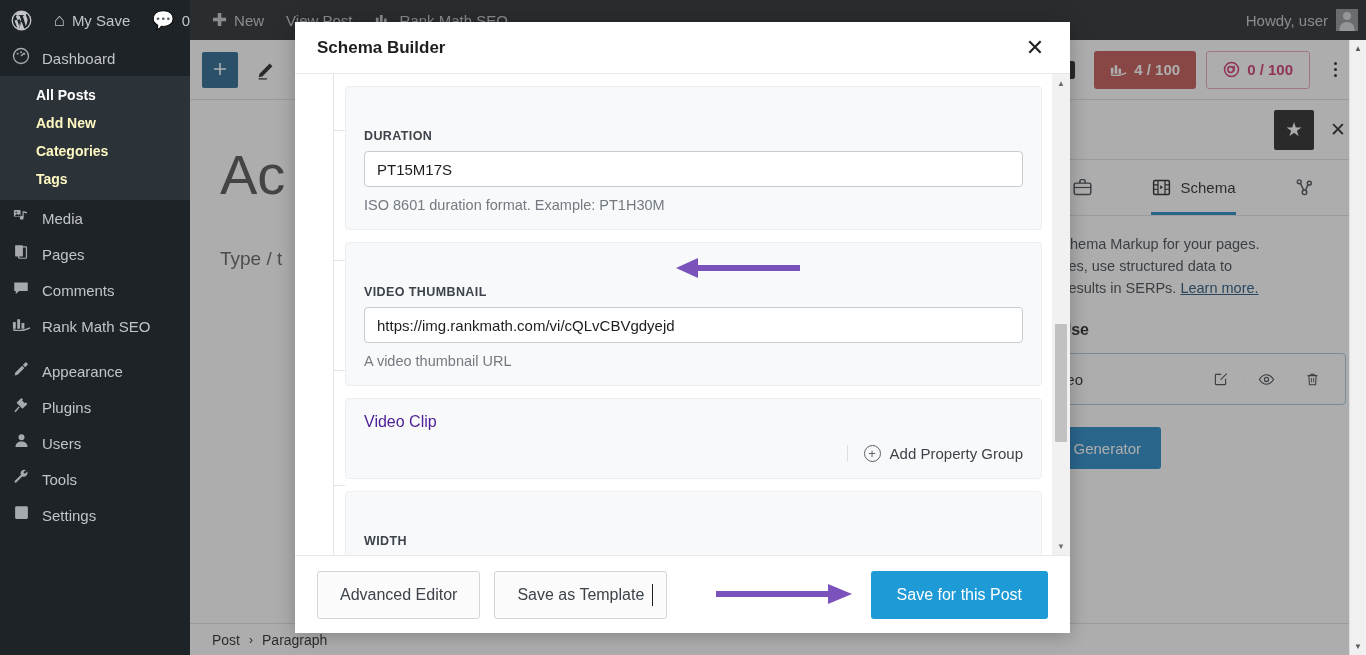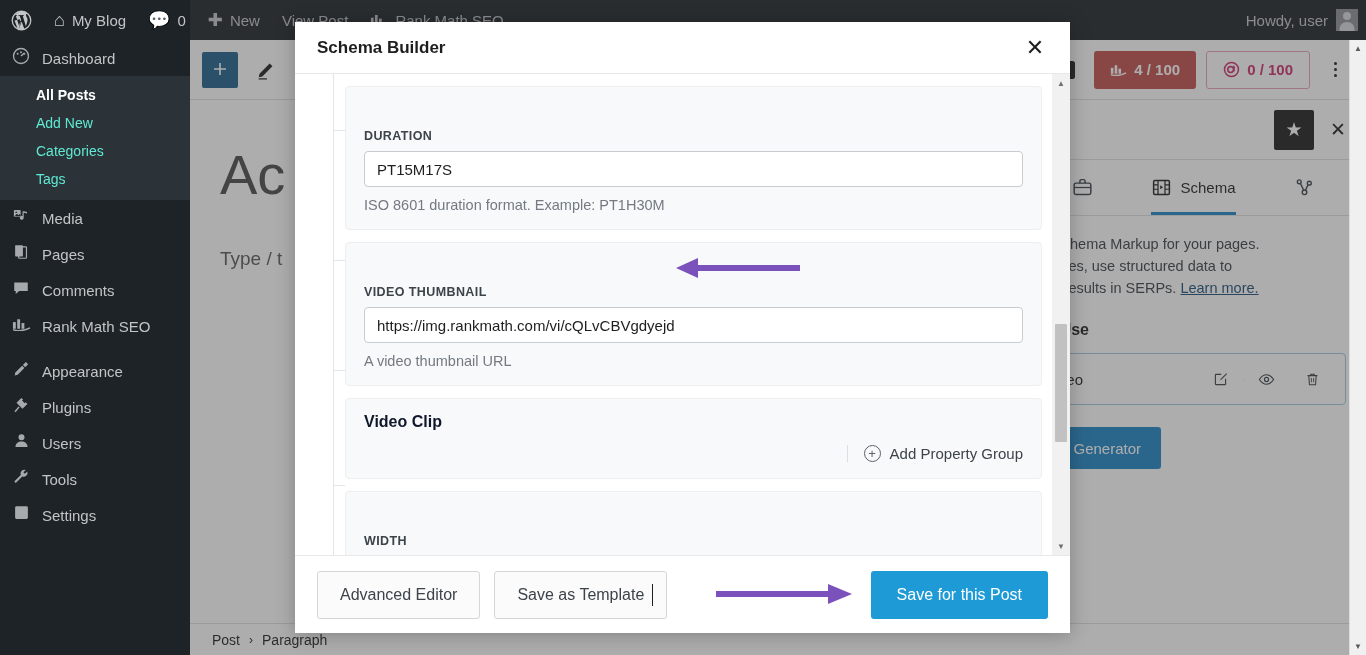--- a/index.html
+++ b/index.html
@@ -58,22 +58,22 @@
   }
   .menu-top.current .mi { color: #fff; }
   .menu-top.current::after {
     content: ""; position: absolute; right: -8px; top: 50%;
     transform: translateY(-50%);
     border-top: 8px solid transparent; border-bottom: 8px solid transparent;
     border-right: 8px solid #f0f0f1;
   }
   .submenu { background: #2c3338; padding: 5px 0 7px 0; }
   .submenu a {
-    display: block; padding: 6px 0 6px 36px; color: #5eead4;
-    font-size: 14px; text-decoration: none;
+    display: block; padding: 6px 0 6px 36px; color: #fef9c3;
+    font-size: 14px; text-decoration: none; font-weight: bold;
   }
   .submenu a.cur { color: #fff; font-weight: bold; }
   .menu-sep { height: 9px; }
 
   
   .editor {
     position: absolute; top: 40px; left: 190px; width: 1176px; height: 615px;
     background: #ffffff; z-index: 1; overflow: hidden;
   }
   .ed-header {
@@ -228,21 +228,21 @@
     width: 100%; height: 36px; background: #fff;
     border: 1px solid #c7ccd1; border-radius: 4px;
     font-size: 15px; color: #1e1e1e; padding: 0 12px;
     font-family: "Liberation Sans", sans-serif;
     display: flex; align-items: center;
   }
   .fh { font-size: 14.5px; color: #737a81; margin-top: 10px; }
   .grp-head {
     display: flex; align-items: flex-start; flex-direction: column;
   }
-  .grp-title { font-size: 16px; font-weight: bold; color: #0f172a; }
+  .grp-title { font-size: 16px; font-weight: normal; color: #4c1d95; }
   .grp-row { width: 100%; display: flex; justify-content: flex-end; margin-top: 14px; }
   .grp-add {
     display: flex; align-items: center; gap: 9px; font-size: 15px; color: #3c434a;
     padding-left: 16px; border-left: 1px solid #dcdfe2;
   }
   .circ-plus {
     width: 17px; height: 17px; border: 1.3px solid #5a6169; border-radius: 50%;
     display: flex; align-items: center; justify-content: center;
     font-size: 13px; line-height: 1; color: #5a6169;
   }
@@ -418,21 +418,21 @@
 
   <div class="adminbar">
     <div class="ab-item">
       <svg width="21" height="21" viewBox="0 0 24 24">
           <circle cx="12" cy="12" r="10.6" fill="none" stroke="#c3c4c7" stroke-width="1.5"></circle>
           <path d="M4 12l4.4 11.3L11 14l-1.2-3.3zM13.4 6.6c.6 0 1.1-.1 1.1-.1.5 0 .5-.8-.1-.7 0 0-1.7.1-2.8.1-1 0-2.7-.1-2.7-.1-.6 0-.7.7-.1.7 0 0 .5.1 1.1.1l1.6 4.4-2.3 6.9L5.5 6.6c.6 0 1.1-.1 1.1-.1.6 0 .5-.8-.1-.7 0 0-1.1.1-2 .1A10.6 10.6 0 0112 1.4a10.5 10.5 0 017.1 2.7h-.2c-1 0-1.8.9-1.8 1.9 0 .9.5 1.6 1 2.5.4.7.8 1.7.8 3 0 .9-.3 2-.8 3.5l-1.1 3.5zM12 22.6c-1 0-2-.2-3-.5l3.1-9.1 3.2 8.8a18 18 0 00.1.2c-1 .4-2.2.6-3.4.6zm8.8-5.6c1-1.8 1.5-3.6 1.5-5.3 0-1.3-.2-2.4-.6-3.4a9.3 9.3 0 01.6 3.3c0 2-.5 3.9-1.5 5.4z" fill="#c3c4c7"></path>
         </svg>
     </div>
     <div class="ab-item">
       <span class="gl">⌂</span>
-      <span>My Blog</span>
+      <span>My Save</span>
     </div>
     <div class="ab-item">
       <span class="gl">💬</span>
       <span>0</span>
     </div>
     <div class="ab-item">
       <span class="gl">✚</span>
       <span>New</span>
     </div>
     <div class="ab-item">

